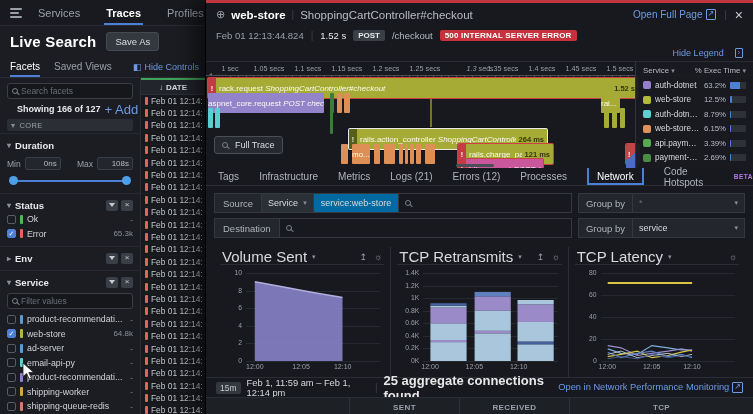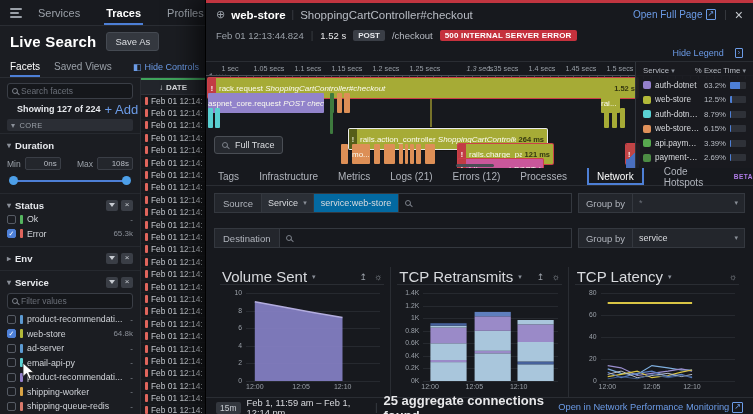--- a/index.html
+++ b/index.html
@@ -128,21 +128,21 @@
 
   
   .dtabs{height:18px;display:flex;align-items:stretch;gap:20px;padding-left:12px;border-bottom:1px solid #2a2d33;flex:none}
   .dtab{display:flex;align-items:center;gap:4px;font-size:10px;color:#b0b4bc;position:relative;cursor:pointer}
   .dtab.active{color:#fff;border-left:2px solid #4d7fd6;border-right:2px solid #4d7fd6;padding:0 8px}
   .dtab.active::after{content:'';position:absolute;left:0;right:0;bottom:0;height:2px;background:#4d7fd6}
   .beta{font-size:6.5px;font-weight:bold;color:#b07ce8;letter-spacing:.5px}
 
   
   .nfilters{padding:7px 8px 2px;flex:none}
-  .nrow{display:flex;height:20px;margin-bottom:15px}
+  .nrow{display:flex;height:20px;margin-bottom:5px}
   .blab{background:#23262c;border:1px solid #34383f;color:#b0b4bc;font-size:9.5px;display:flex;align-items:center;padding:0 8px;flex:none}
   .bsel{background:#2b2f36;border:1px solid #34383f;border-left:none;color:#d8dade;font-size:9px;display:flex;align-items:center;gap:5px;padding:0 6px;flex:none;cursor:pointer}
   .chip{background:#0369a1;border:1px solid #34383f;border-left:none;color:#d8dade;font-size:9px;display:flex;align-items:center;padding:0 7px;flex:none}
   .sbox{flex:1;background:#17191e;border:1px solid #34383f;border-left:none;display:flex;align-items:center;padding:0 6px;color:#6a6f78}
   .gblab{background:#23262c;border:1px solid #34383f;color:#b0b4bc;font-size:9.5px;display:flex;align-items:center;padding:0 7px;flex:none;margin-left:6px}
   .gbsel{width:112px;background:#23262c;border:1px solid #34383f;border-left:none;display:flex;align-items:center;justify-content:space-between;padding:0 6px;font-size:9px;flex:none;cursor:pointer}
   .gbsel .val{color:#d8dade}.gbsel .val.dim{color:#6a6f78}
   .caret{color:#8a8f98;font-size:7px}
 
   
@@ -209,21 +209,21 @@
 
     <div class="main-cols">
 
       <div class="sidebar">
         <div class="search-wrap">
           <span class="mag"></span>
           <input class="facet-search" placeholder="Search facets" style="">
         </div>
         <div class="showing-row">
           <span class="pencil"></span>
-          <span class="showing">Showing 127 of 224</span>
+          <span class="showing">Showing 166 of 127</span>
           <span class="add"><span>+</span> <span>Add</span></span>
         </div>
         <div class="corebar">
           <span class="chev">▾</span>
           <span>CORE</span>
         </div>
 
         <div class="fsection">
           <div class="fhead">
             <span class="chev">▾</span>

